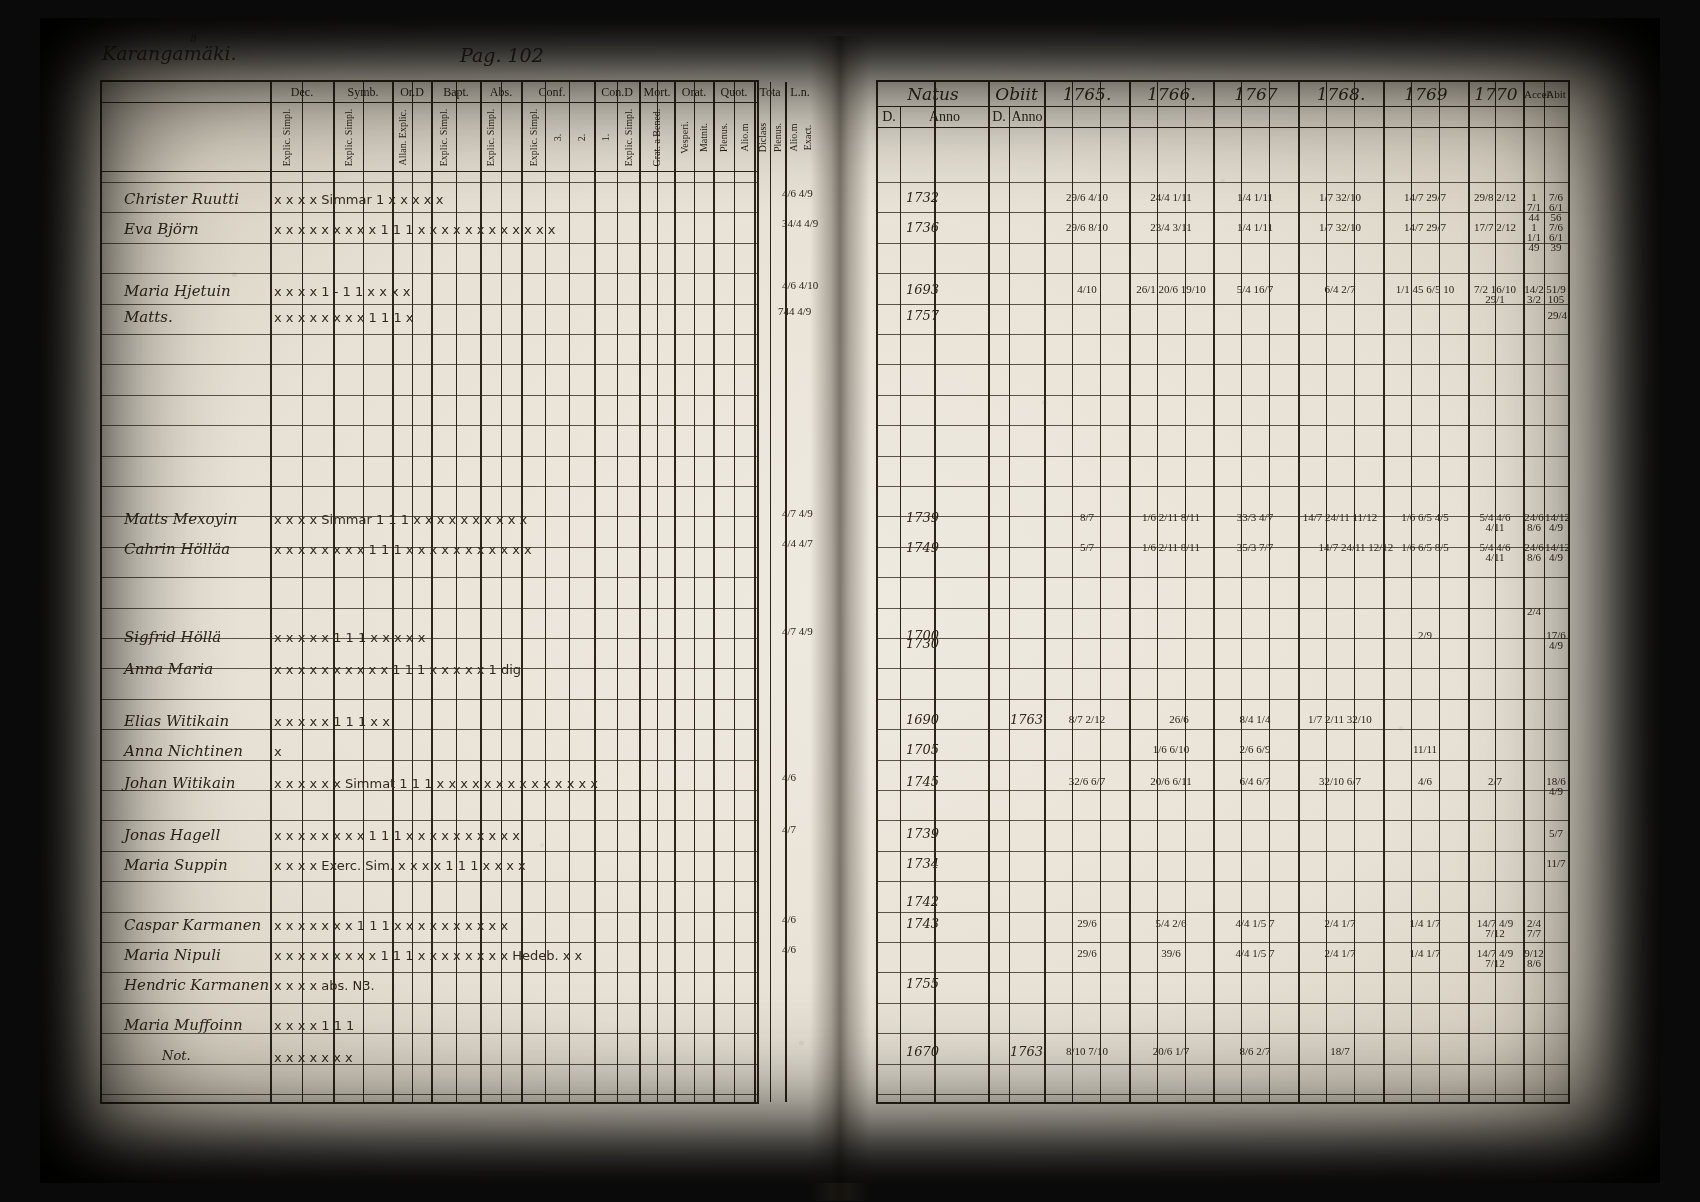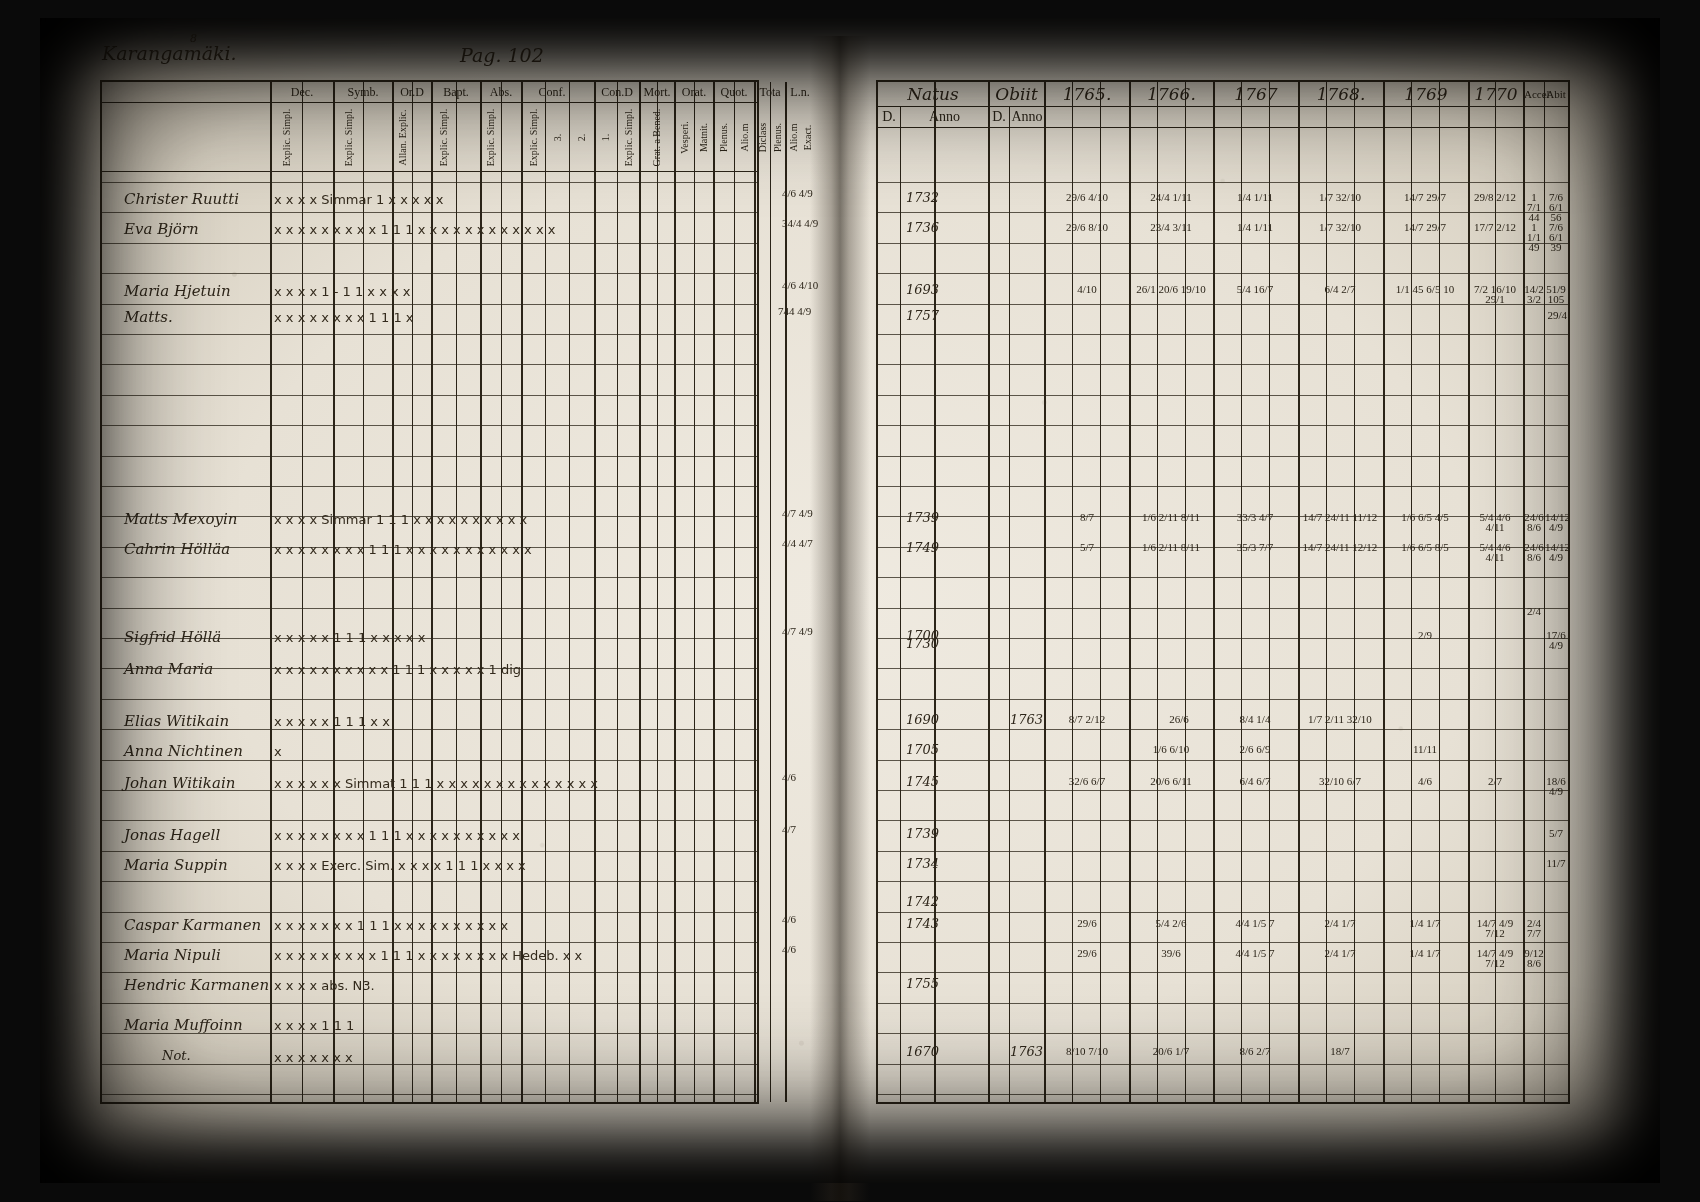--- a/index.html
+++ b/index.html
@@ -412,21 +412,21 @@
       <div class="smallnum ink" style="left:338px;top:430px;width:78px;">33/3 4/7</div>
       <div class="smallnum ink" style="left:423px;top:430px;width:78px;">14/7 24/11 11/12</div>
       <div class="smallnum ink" style="left:508px;top:430px;width:78px;">1/6 6/5 4/5</div>
       <div class="smallnum ink" style="left:591px;top:430px;width:52px;">5/4 4/6 4/11</div>
       <div class="smallnum ink" style="left:646px;top:430px;width:20px;">24/6 8/6</div>
       <div class="smallnum ink" style="left:667px;top:430px;width:22px;">14/12 4/9</div>
 
       <div class="smallnum ink" style="left:170px;top:460px;width:78px;">5/7</div>
       <div class="smallnum ink" style="left:254px;top:460px;width:78px;">1/6 2/11 8/11</div>
       <div class="smallnum ink" style="left:338px;top:460px;width:78px;">35/3 7/7</div>
-      <div class="smallnum ink" style="left:423px;top:460px;width:78px;">14/7 24/11 12/12</div>
+      <div class="smallnum ink" style="left:423px;top:460px;width:78px;padding-left:16px;">14/7 24/11 12/12</div>
       <div class="smallnum ink" style="left:508px;top:460px;width:78px;">1/6 6/5 8/5</div>
       <div class="smallnum ink" style="left:591px;top:460px;width:52px;">5/4 4/6 4/11</div>
       <div class="smallnum ink" style="left:646px;top:460px;width:20px;">24/6 8/6</div>
       <div class="smallnum ink" style="left:667px;top:460px;width:22px;">14/12 4/9</div>
 
       <div class="smallnum ink" style="left:508px;top:548px;width:78px;">2/9</div>
       <div class="smallnum ink" style="left:646px;top:524px;width:20px;">2/4</div>
       <div class="smallnum ink" style="left:667px;top:548px;width:22px;">17/6 4/9</div>
 
       <div class="smallnum ink" style="left:170px;top:632px;width:78px;">8/7 2/12</div>

